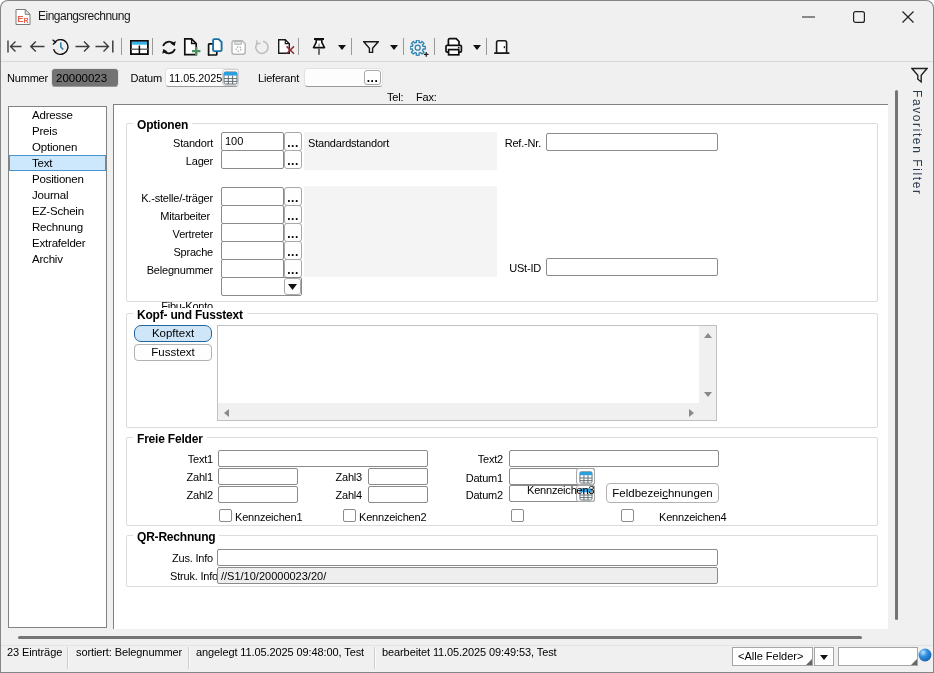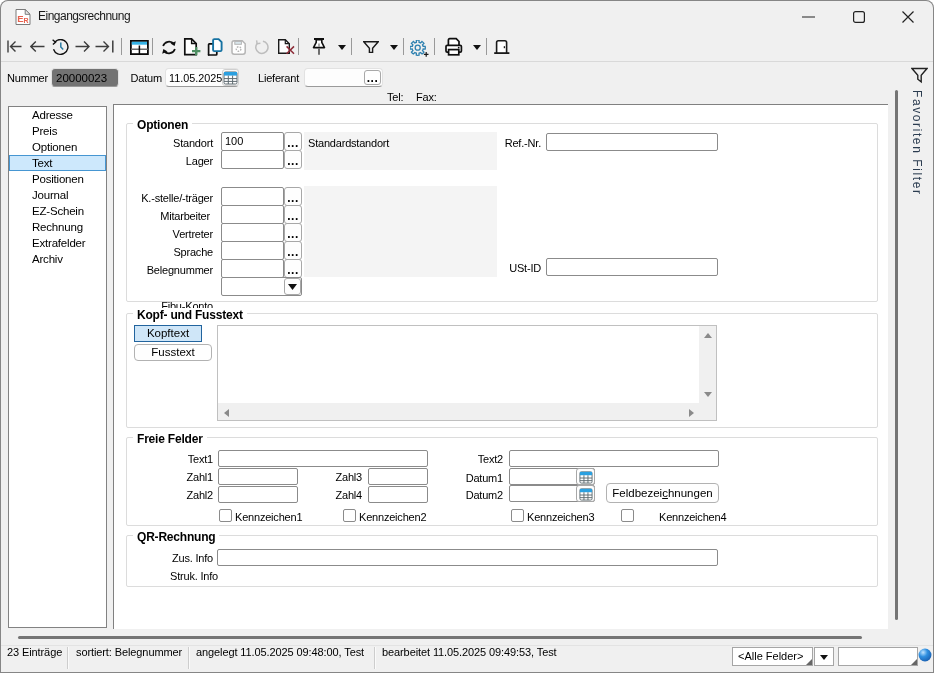--- a/index.html
+++ b/index.html
@@ -235,21 +235,21 @@
     </div>
 
   <div class="rl" style="left:441px;top:137px;width:100px">Ref.-Nr.</div>
   <div class="in" style="left:546px;top:133px;width:172px;height:18px"></div>
   <div class="rl" style="left:441px;top:262px;width:100px">USt-ID</div>
   <div class="in" style="left:546px;top:258px;width:172px;height:18px"></div>
 
   <div class="grp" style="left:126px;top:313px;width:752px;height:115px"></div>
   <div class="leg" style="left:133px;top:308px">Kopf- und Fusstext</div>
 
-  <div class="abs" style="left:134px;top:325px;width:68px;height:17px;background:#cfe6f8;border:1.5px solid #22649e;border-radius:0;text-align:center;line-height:14px;font-size:11.5px">Kopftext</div>
+  <div class="abs" style="left:134px;top:325px;width:78px;height:17px;background:#cfe6f8;border:1.5px solid #22649e;border-radius:7px;text-align:center;line-height:14px;font-size:11.5px">Kopftext</div>
   <div class="abs" style="left:134px;top:344px;width:78px;height:17px;background:#fefefe;border:1px solid #b2b2b2;border-radius:4px;text-align:center;line-height:15px;font-size:11.5px">Fusstext</div>
 
   <div class="abs" style="left:217px;top:325px;width:500px;height:96px;background:#fff;border:1px solid #c0c0c0">
     <div class="abs" style="right:0;top:0;width:17px;height:94px;background:#f0f0f0">
       <svg style="left:5px;top:7px" width="8" height="5" viewBox="0 0 8 5">
           <path d="M4 0 L8 5 H0 Z" fill="#8a8a8a"></path>
         </svg>
       <svg style="left:5px;top:66px" width="8" height="5" viewBox="0 0 8 5">
           <path d="M0 0 H8 L4 5 Z" fill="#8a8a8a"></path>
         </svg>
@@ -309,29 +309,30 @@
       </svg>
     </div>
 
   <div class="abs" style="left:606px;top:483px;width:113px;height:20px;background:#fefefe;border:1px solid #b2b2b2;border-radius:4px;text-align:center;line-height:18px;font-size:11.5px">Feldbezei<span style="text-decoration:underline">c</span>hnungen</div>
 
   <div class="cb" style="left:219px;top:509px"></div>
   <div class="l" style="left:235px;top:511px">Kennzeichen1</div>
   <div class="cb" style="left:343px;top:509px"></div>
   <div class="l" style="left:359px;top:511px">Kennzeichen2</div>
   <div class="cb" style="left:511px;top:509px"></div>
-  <div class="l" style="left:527px;top:511px">Kennzeichen3</div>
+  <div class="l" style="left:527px;top:484px">Kennzeichen3</div>
   <div class="cb" style="left:621px;top:509px"></div>
   <div class="l" style="left:659px;top:511px">Kennzeichen4</div>
 
   <div class="grp" style="left:126px;top:535px;width:752px;height:52px"></div>
   <div class="leg" style="left:133px;top:530px">QR-Rechnung</div>
   <div class="rl" style="left:113px;top:552px;width:100px">Zus. Info</div>
   <div class="in" style="left:217px;top:549px;width:501px;height:17px"></div>
   <div class="rl" style="left:118px;top:570px;width:100px">Struk. Info</div>
+  <div class="in gray" style="left:217px;top:567px;width:501px;height:17px">//S1/10/20000023/20/</div>
 
   <div class="abs" style="left:895px;top:90px;width:3px;height:530px;background:#747474;border-radius:2px"></div>
   <div class="abs" style="left:18px;top:636px;width:844px;height:3px;background:#747474;border-radius:2px"></div>
 
   <svg style="left:911px;top:67px" width="17" height="17" viewBox="0 0 17 17">
     <path d="M1 1.5 H16 L10.2 8.2 V14.8 L6.8 12.2 V8.2 Z" fill="none" stroke="#222" stroke-width="1.4"></path>
   </svg>
   <div class="abs" style="left:910px;top:90px;font-size:12px;letter-spacing:1.6px;color:#2b3c50;writing-mode:vertical-rl;white-space:nowrap">Favoriten Filter</div>
 
   <div class="abs" style="left:1px;top:645px;width:932px;height:27px;background:#f0f0f0;border-top:1px solid #e3e3e3"></div>

